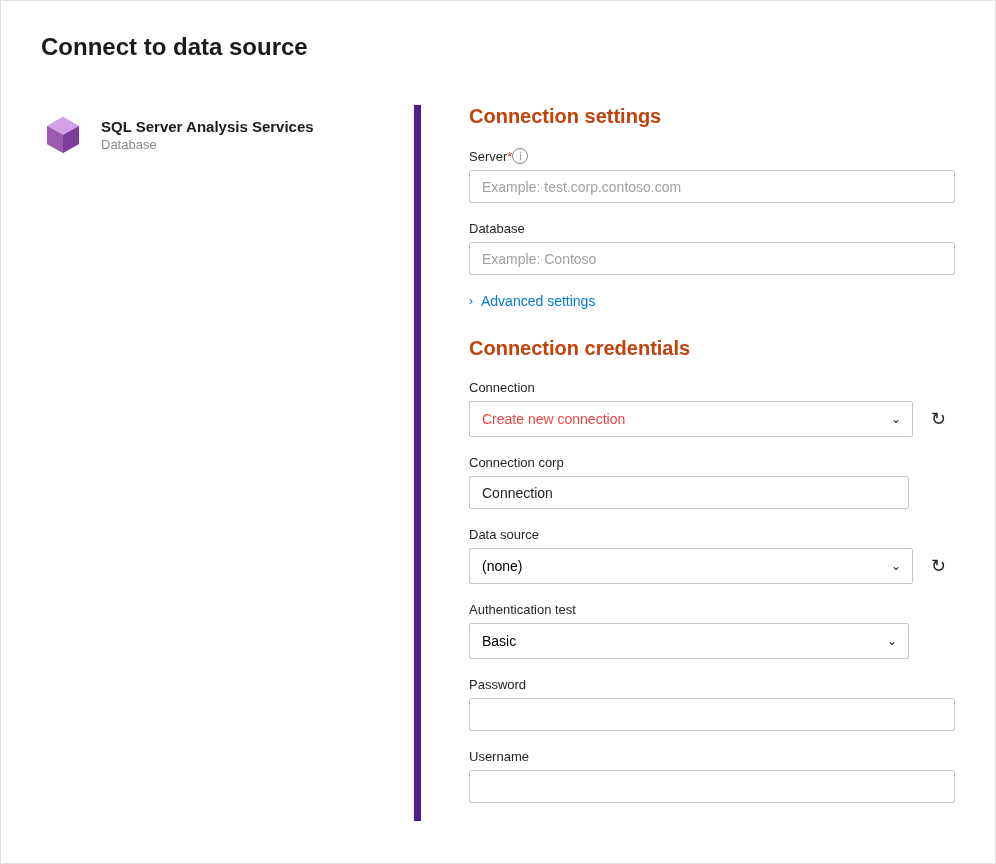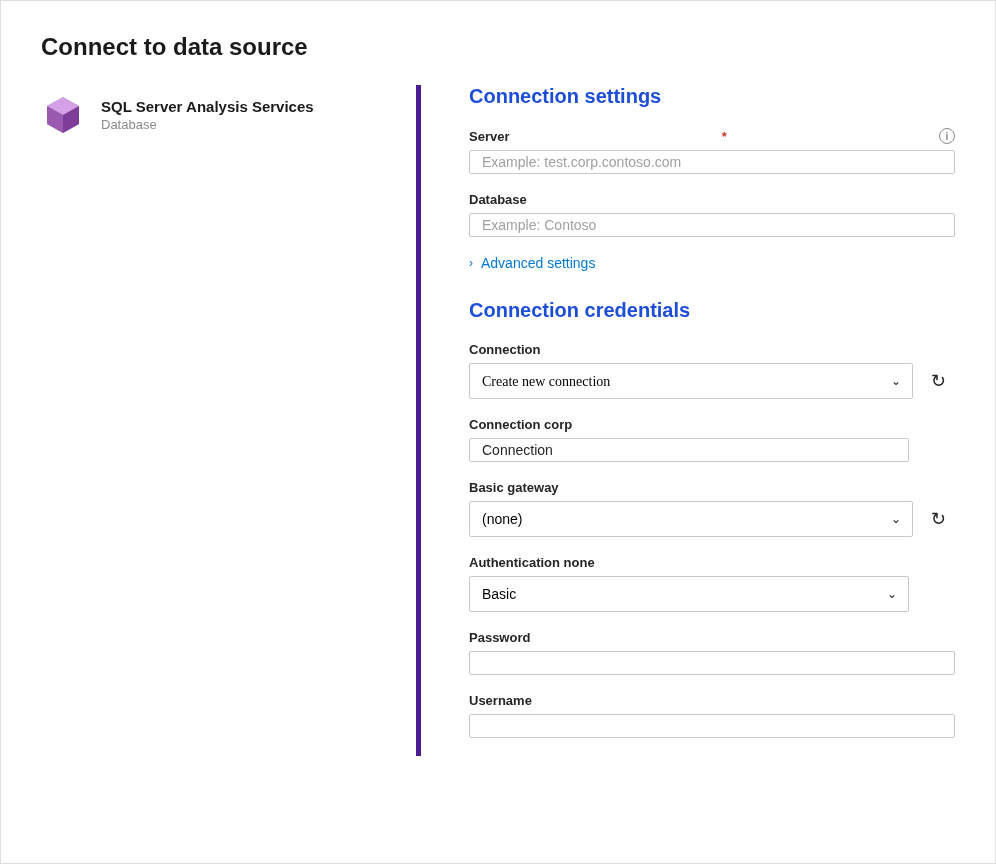--- a/index.html
+++ b/index.html
@@ -20,33 +20,33 @@
       min-height: 864px;
       background: #ffffff;
       padding: 32px 40px;
       border: 1px solid #e0e0e0;
     }
 
     .page-title {
       font-size: 24px;
       font-weight: 600;
       color: #1a1a1a;
-      margin-bottom: 24px;
+      margin-bottom: 44px;
     }
 
     .content-layout {
       display: flex;
       gap: 0;
     }
 
     .left-panel {
       width: 380px;
       flex-shrink: 0;
       padding-right: 40px;
-      border-right: 5px solid #4c1d95;
+      border-right: 7px solid #4c1d95;
     }
 
     .service-card {
       display: flex;
       align-items: center;
       gap: 16px;
       padding: 8px 0;
     }
 
     .cube-icon {
@@ -73,37 +73,36 @@
     }
 
     .right-panel {
       flex: 1;
       padding-left: 48px;
     }
 
     .section-title {
       font-size: 20px;
       font-weight: 600;
-      color: #1d4ed8;
+      color: #c2410c;
       margin-bottom: 20px;
     }
 
     .form-group {
       margin-bottom: 18px;
     }
 
     .form-label {
       font-size: 13px;
-      font-weight: 700;
+      font-weight: 400;
       color: #252525;
       margin-bottom: 6px;
       display: flex;
       align-items: center;
       gap: 0;
-      justify-content: space-between;
     }
 
     .required-star {
       color: #d13438;
     }
 
     .info-icon {
       display: inline-flex;
       align-items: center;
       justify-content: center;
@@ -112,21 +111,21 @@
       border: 1px solid #8a8a8a;
       border-radius: 50%;
       font-size: 10px;
       color: #8a8a8a;
       cursor: pointer;
       font-style: normal;
     }
 
     .form-input {
       width: 100%;
-      height: 24px;
+      height: 33px;
       padding: 0 12px;
       border: 1px solid #c8c8c8;
       border-radius: 2px;
       font-size: 14px;
       color: #252525;
       background: #ffffff;
       outline: none;
     }
 
     .form-input::placeholder {
@@ -282,58 +281,58 @@
 
       <div>
         <h2 class="section-title">Connection credentials</h2>
 
         <div class="form-group">
           <div class="form-label">
             <span>Connection</span>
           </div>
           <div class="dropdown-wrapper">
             <div class="dropdown-container">
-              <select class="dropdown-select" style="color: #000000; font-family: Liberation Serif, serif;">
+              <select class="dropdown-select" style="color: #ef4444;">
                 <option>Create new connection</option>
               </select>
               <span class="chevron-down">⌄</span>
             </div>
             <button class="refresh-btn" title="Refresh">
               <span style="font-size:18px; display:inline-block; transform: scaleX(-1);">↺</span>
             </button>
           </div>
         </div>
 
         <div class="form-group">
           <div class="form-label">
             <span>Connection corp</span>
           </div>
           <input type="text" class="form-input connection-name-input" value="Connection" style="">
         </div>
 
         <div class="form-group">
           <div class="form-label">
-            <span>Basic gateway</span>
+            <span>Data source</span>
           </div>
           <div class="dropdown-wrapper">
             <div class="dropdown-container">
               <select class="dropdown-select">
                 <option>(none)</option>
               </select>
               <span class="chevron-down">⌄</span>
             </div>
             <button class="refresh-btn" title="Refresh">
               <span style="font-size:18px; display:inline-block; transform: scaleX(-1);">↺</span>
             </button>
           </div>
         </div>
 
         <div class="form-group">
           <div class="form-label">
-            <span>Authentication none</span>
+            <span>Authentication test</span>
           </div>
           <div class="dropdown-container" style="max-width: 440px;">
             <select class="dropdown-select">
               <option>Basic</option>
               <option>Windows</option>
               <option>OAuth2</option>
             </select>
             <span class="chevron-down">⌄</span>
           </div>
         </div>

